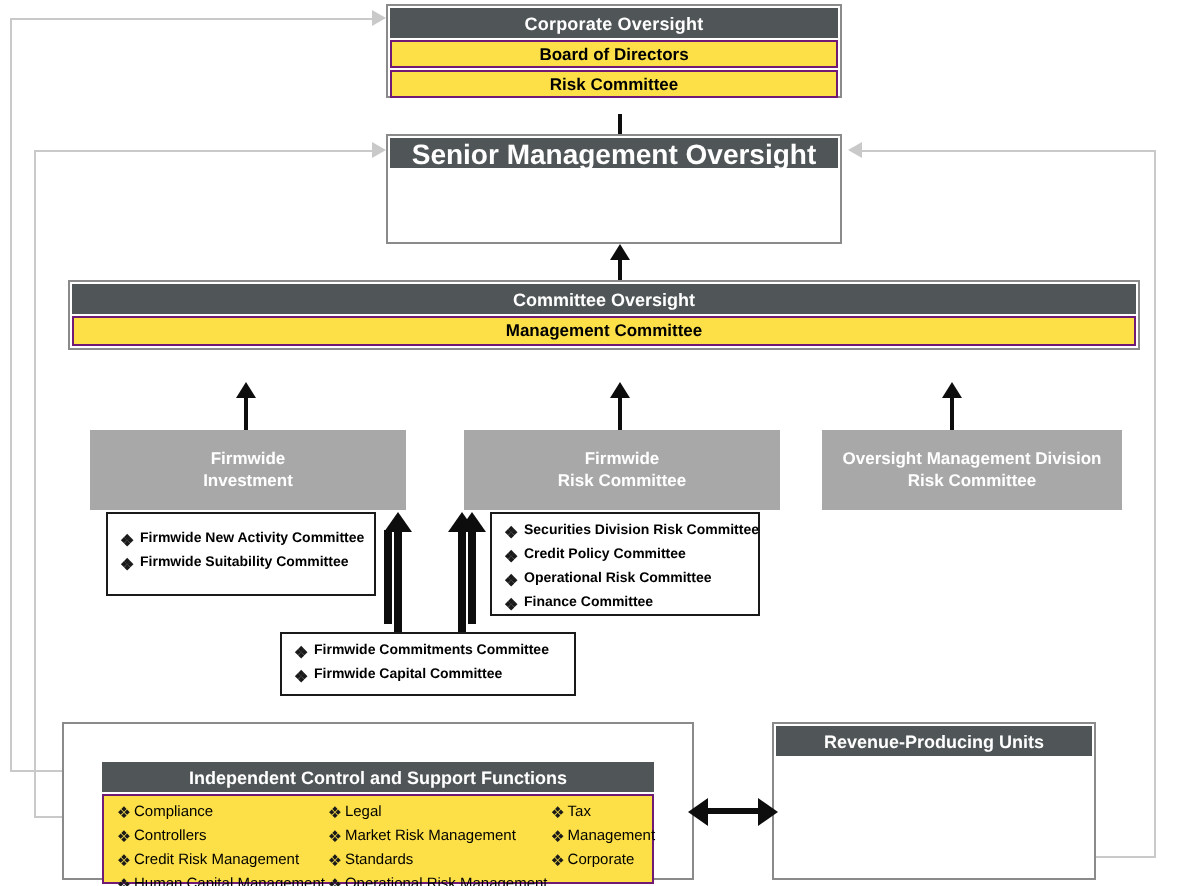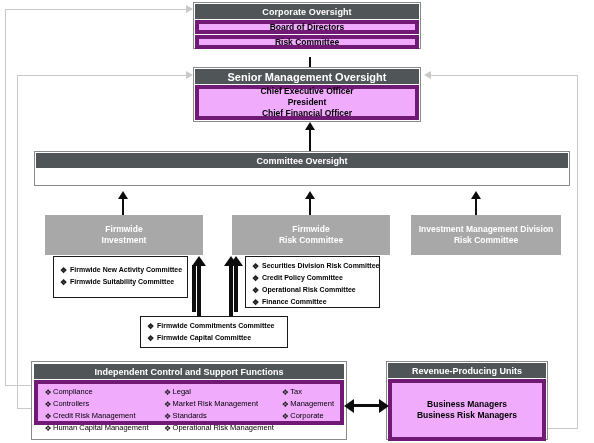--- a/index.html
+++ b/index.html
@@ -16,22 +16,22 @@
   
   .node{position:absolute;box-sizing:border-box;}
   .hdr{
     background:#505557;color:#ffffff;
     font-weight:bold;text-align:center;
     display:flex;align-items:center;justify-content:center;
     box-sizing:border-box;
     border:1px solid #505557;
   }
   .body{
-    background:#f0abfc;color:#000000;
-    border:4px solid #701a75;
+    background:#fde047;color:#000000;
+    border:1px solid #701a75;
     text-align:center;
     display:flex;flex-direction:column;align-items:center;justify-content:center;
     box-sizing:border-box;
   }
   .body .ln{line-height:1.28;}
 
   
   .framed{border:1px solid #8a8a8a;background:#ffffff;box-sizing:border-box;}
 
   
@@ -124,33 +124,31 @@
       <span class="ln">Board of Directors</span>
     </div>
     <div class="body" style="height:14px;margin-top:1px;font-size:8.5px;font-weight:bold;">
       <span class="ln">Risk Committee</span>
     </div>
   </div>
 
   <div class="vline" style="left:309px;top:57px;width:2px;height:11px;"></div>
 
   <div class="node framed" style="left:193px;top:67px;width:228px;height:55px;padding:1px;">
-    <div class="hdr" style="height:15px;font-size:11px;">Senior Management Oversight</div>
-    <div class="body" style="height:35px;margin-top:1px;font-size:8.5px;font-weight:bold;">
-      <span class="ln">Chief Executive Officer</span>
-      <span class="ln">President</span>
-      <span class="ln">Chief Financial Officer</span>
-    </div>
+    <div class="hdr" style="height:15px;font-size:14px;">Senior Management Oversight</div>
   </div>
 
   <div class="vline" style="left:309px;top:130px;width:2px;height:22px;"></div>
   <div class="arrow-up" style="left:305px;top:122px;"></div>
 
-  <div class="node framed" style="left:34px;top:151px;width:536px;height:35px;padding:1px;">
+  <div class="node framed" style="left:34px;top:140px;width:536px;height:35px;padding:1px;">
     <div class="hdr" style="height:15px;font-size:9px;">Committee Oversight</div>
+    <div class="body" style="height:15px;margin-top:1px;font-size:8.5px;font-weight:bold;">
+      <span class="ln">Management Committee</span>
+    </div>
   </div>
 
   <div class="vline" style="left:122px;top:199px;width:2px;height:16px;"></div>
   <div class="arrow-up" style="left:118px;top:191px;"></div>
 
   <div class="vline" style="left:309px;top:199px;width:2px;height:16px;"></div>
   <div class="arrow-up" style="left:305px;top:191px;"></div>
 
   <div class="vline" style="left:475px;top:199px;width:2px;height:16px;"></div>
   <div class="arrow-up" style="left:471px;top:191px;"></div>
@@ -191,21 +189,21 @@
         <span class="tx">Operational Risk Committee</span>
       </li>
       <li>
         <span class="bt">❖</span>
         <span class="tx">Finance Committee</span>
       </li>
     </ul>
   </div>
 
   <div class="greyhdr" style="position:absolute;left:411px;top:215px;width:150px;height:40px;font-size:8.5px;flex-direction:column;">
-    <span>Investment Management Division</span>
+    <span>Oversight Management Division</span>
     <span>Risk Committee</span>
   </div>
 
   <div class="listbox" style="left:140px;top:316px;width:148px;height:32px;padding:4px 0 0 6px;">
     <ul class="blist" style="font-size:7px;font-weight:bold;">
       <li>
         <span class="bt">❖</span>
         <span class="tx">Firmwide Commitments Committee</span>
       </li>
       <li>
@@ -228,21 +226,21 @@
 
   <div class="vline" style="left:234px;top:266px;width:4px;height:0;"></div>
 
   <div class="vline" style="left:233px;top:265px;width:0;height:0;"></div>
 
   <div class="vline" style="left:234px;top:265px;width:4px;height:47px;"></div>
   <div class="arrow-up" style="left:229px;top:256px;border-left-width:7px;border-right-width:7px;border-bottom-width:10px;"></div>
 
   <div class="vline" style="left:192px;top:265px;width:4px;height:47px;"></div>
 
-  <div class="node framed" style="left:31px;top:361px;width:316px;height:79px;padding:2px;">
+  <div class="node framed" style="left:31px;top:361px;width:316px;height:79px;padding:19px;">
     <div class="hdr" style="height:15px;font-size:9px;">Independent Control and Support Functions</div>
     <div class="body" style="height:45px;margin-top:1px;align-items:stretch;justify-content:flex-start;padding:3px 0 0 5px;">
       <div class="cols">
         <div class="col" style="width:124px;">
           <ul class="blist" style="font-size:7.5px;">
             <li>
               <span class="bt">❖</span>
               <span class="tx">Compliance</span>
             </li>
             <li>
@@ -294,23 +292,19 @@
               <span class="tx">Corporate</span>
             </li>
           </ul>
         </div>
       </div>
     </div>
   </div>
 
   <div class="node framed" style="left:386px;top:361px;width:162px;height:79px;padding:1px;">
     <div class="hdr" style="height:15px;font-size:9px;">Revenue-Producing Units</div>
-    <div class="body" style="height:62px;margin-top:1px;font-size:8.5px;font-weight:bold;">
-      <span class="ln">Business Managers</span>
-      <span class="ln">Business Risk Managers</span>
-    </div>
   </div>
 
   <div class="hline" style="left:352px;top:404px;width:30px;height:3px;"></div>
   <div class="arrow-left" style="left:344px;top:399px;border-top-width:7px;border-bottom-width:7px;border-right-width:10px;"></div>
   <div class="arrow-right" style="left:379px;top:399px;border-top-width:7px;border-bottom-width:7px;border-left-width:10px;"></div>
 
 </div>
 
 </body></html>

